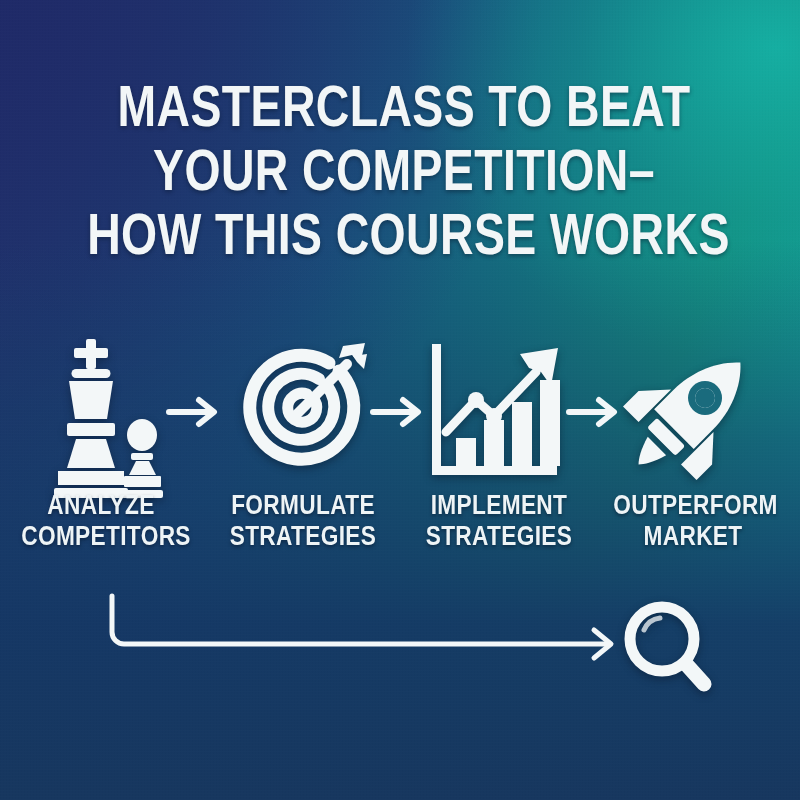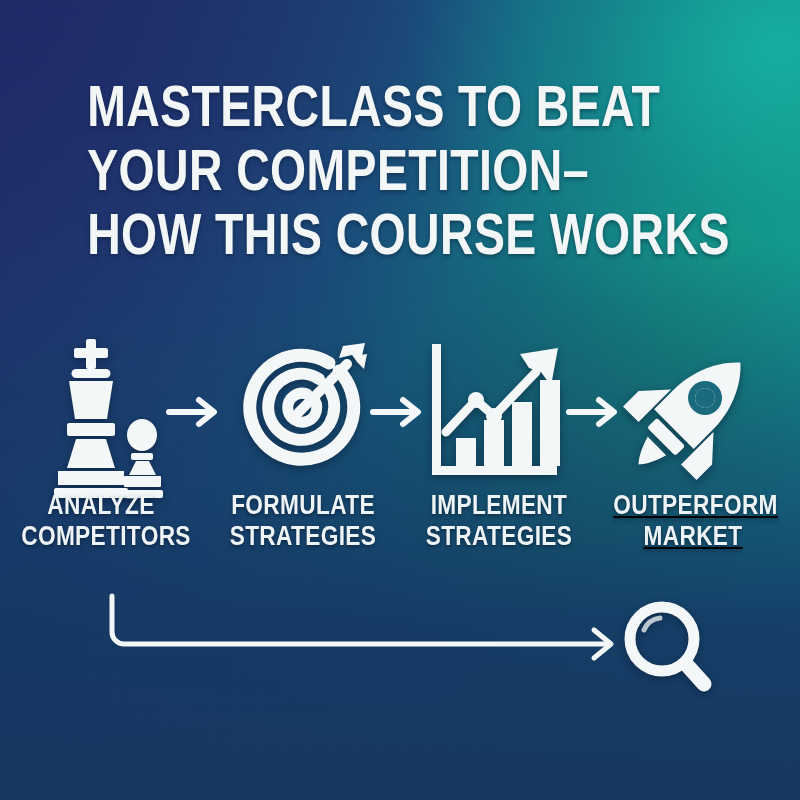--- a/index.html
+++ b/index.html
@@ -49,20 +49,21 @@
   .bg-noise{
     position:absolute;inset:0;opacity:.16;
     background-image:
       repeating-linear-gradient(0deg, rgba(255,255,255,.05) 0 1px, rgba(0,0,0,0) 1px 3px),
       repeating-linear-gradient(90deg, rgba(0,0,0,.05) 0 1px, rgba(255,255,255,0) 1px 3px);
   }
 
   
   .title-block{
     position:absolute;left:8px;right:0;top:74px;
+    text-align:center;
     user-select:none;
   }
   .title-line{
     display:block;
     color:#f2f6f7;
     font-family:"Liberation Sans", sans-serif;
     font-weight:700;
     font-size:58px;
     line-height:64px;
     letter-spacing:0.5px;
@@ -87,21 +88,21 @@
     color:#eef4f6;font-weight:700;font-size:27px;line-height:31px;
     letter-spacing:0.4px;transform:scaleX(0.84);
     text-shadow:0 2px 4px rgba(5,18,38,0.5);
     white-space:nowrap;
   }
   .step .caption span{display:block;}
 
   .s1{left:-2px;}
   .s2{left:200px;}
   .s3{left:396px;text-align:center;}
-  .s4{left:590px;text-decoration:underline;}
+  .s4{left:590px;}
 
   .arrow{
     position:absolute;top:392px;width:56px;height:40px;
   }
   .a1{left:166px;}
   .a2{left:370px;}
   .a3{left:566px;}
 
   
   .loop{

